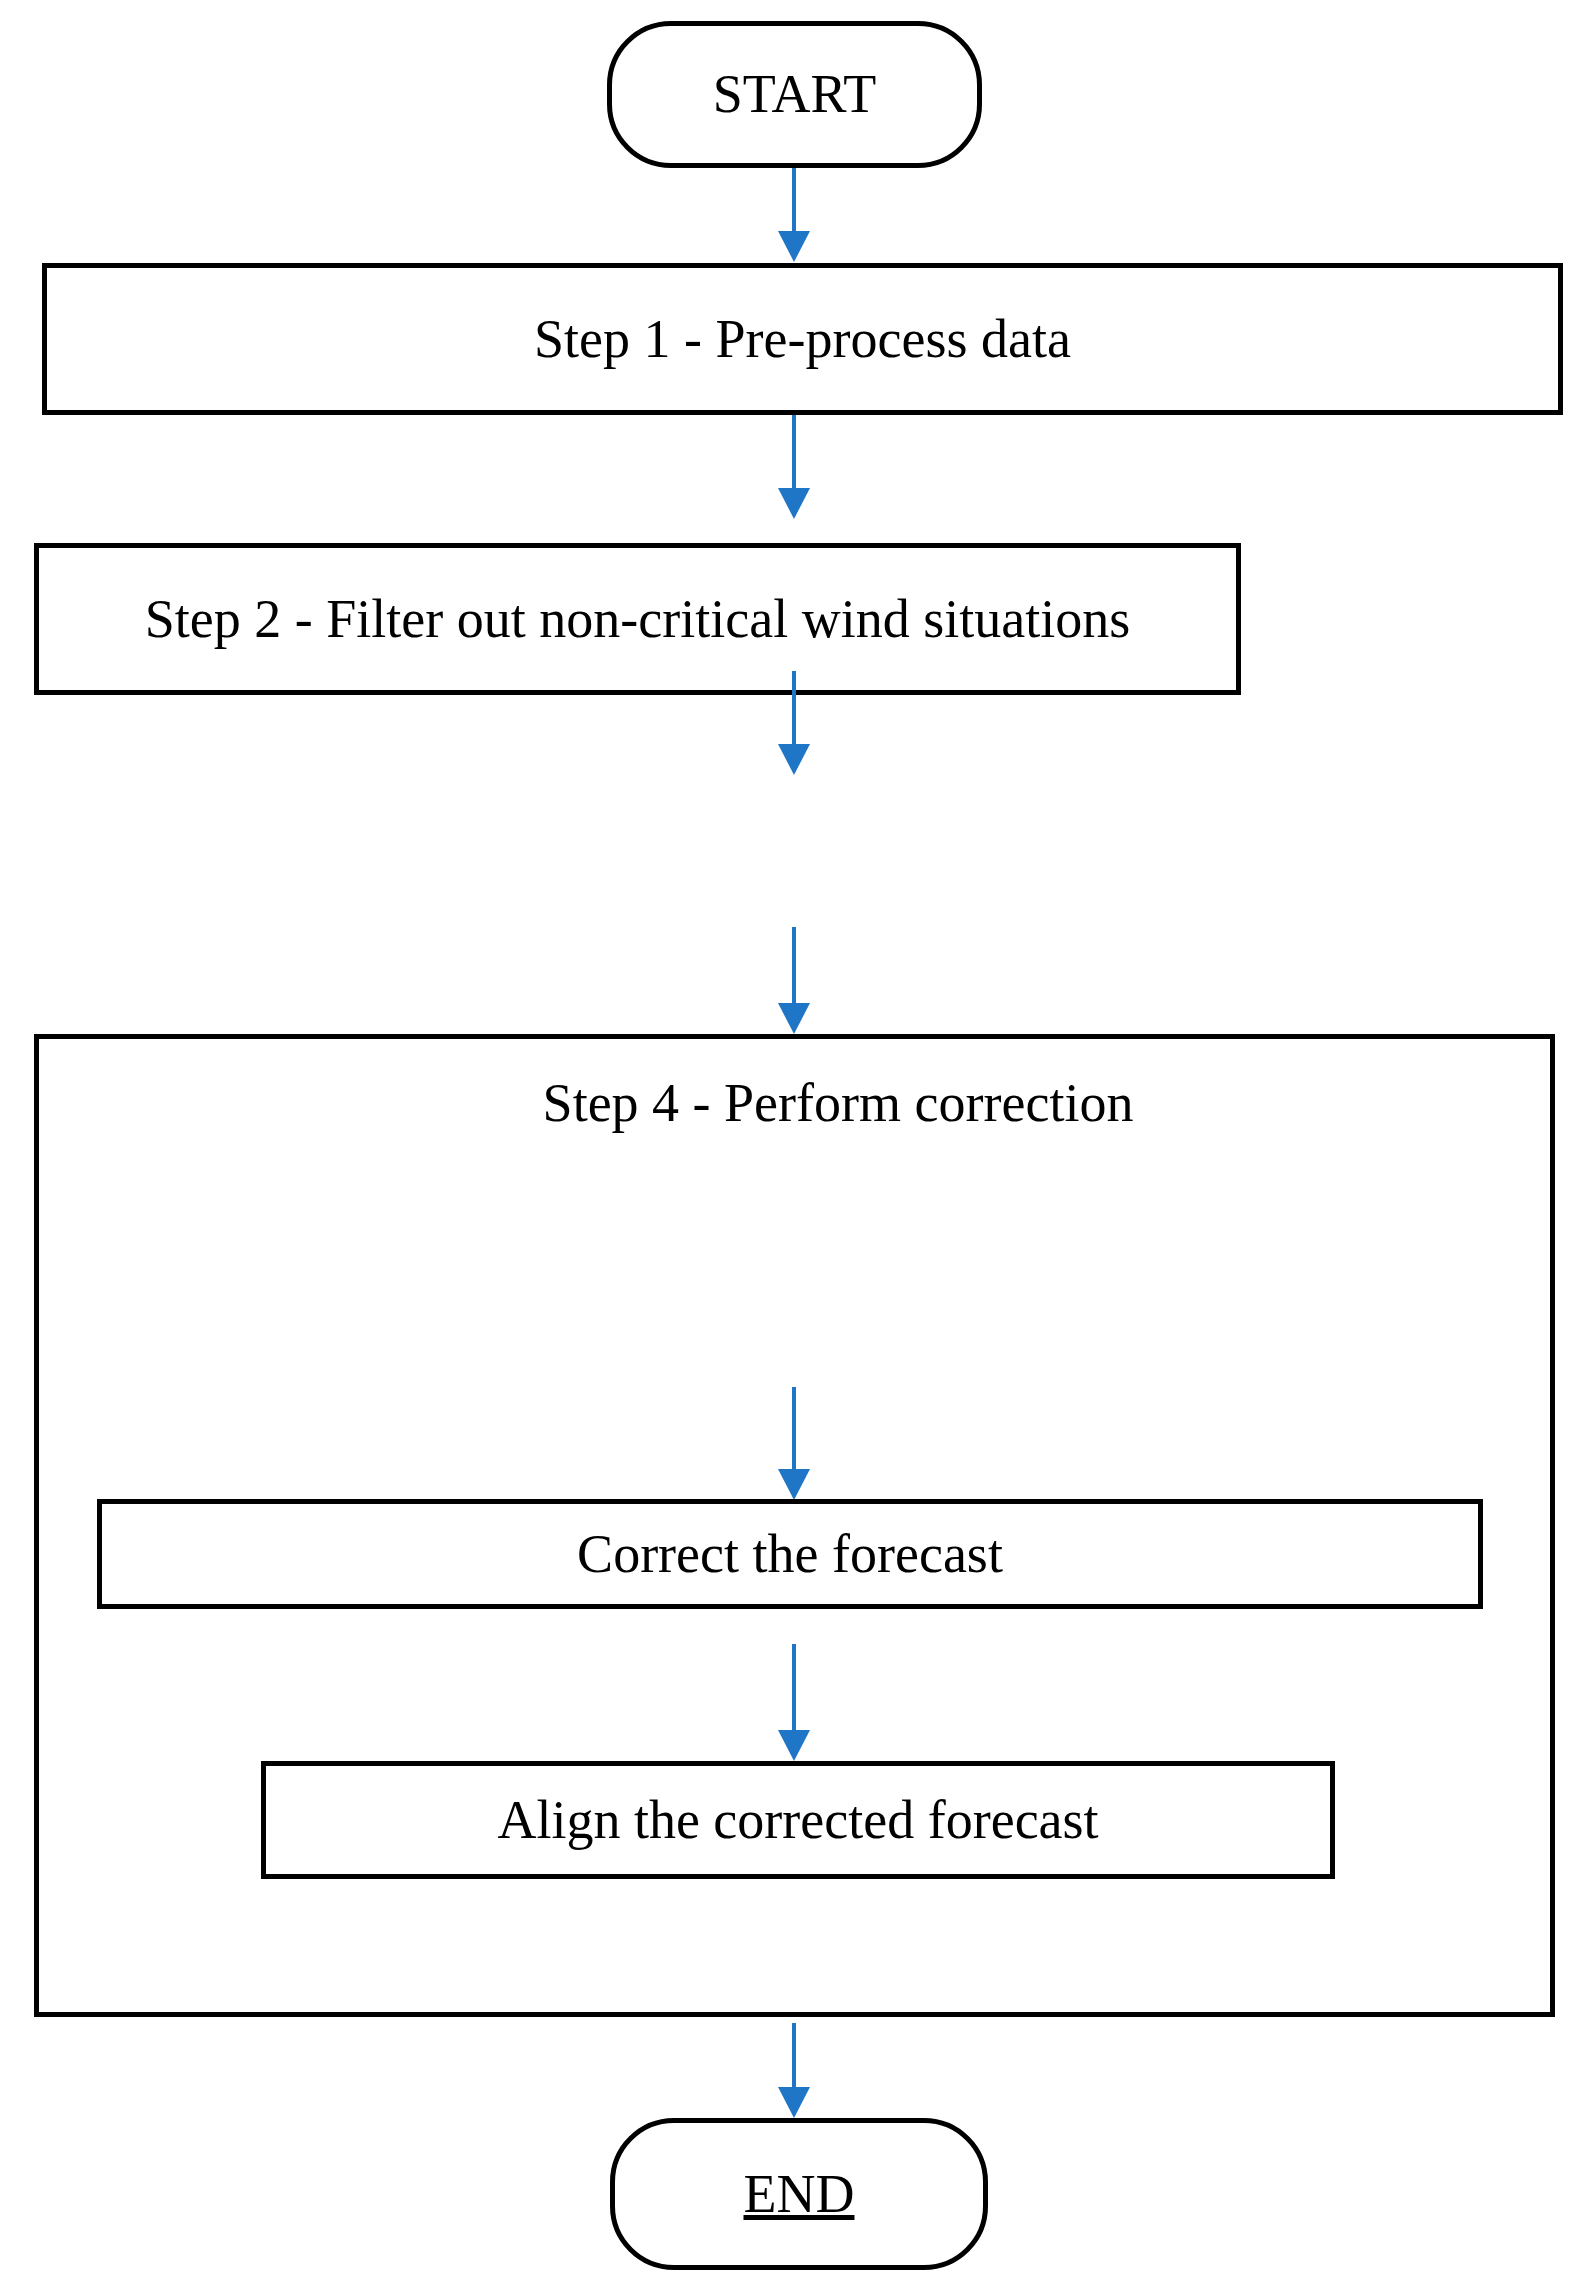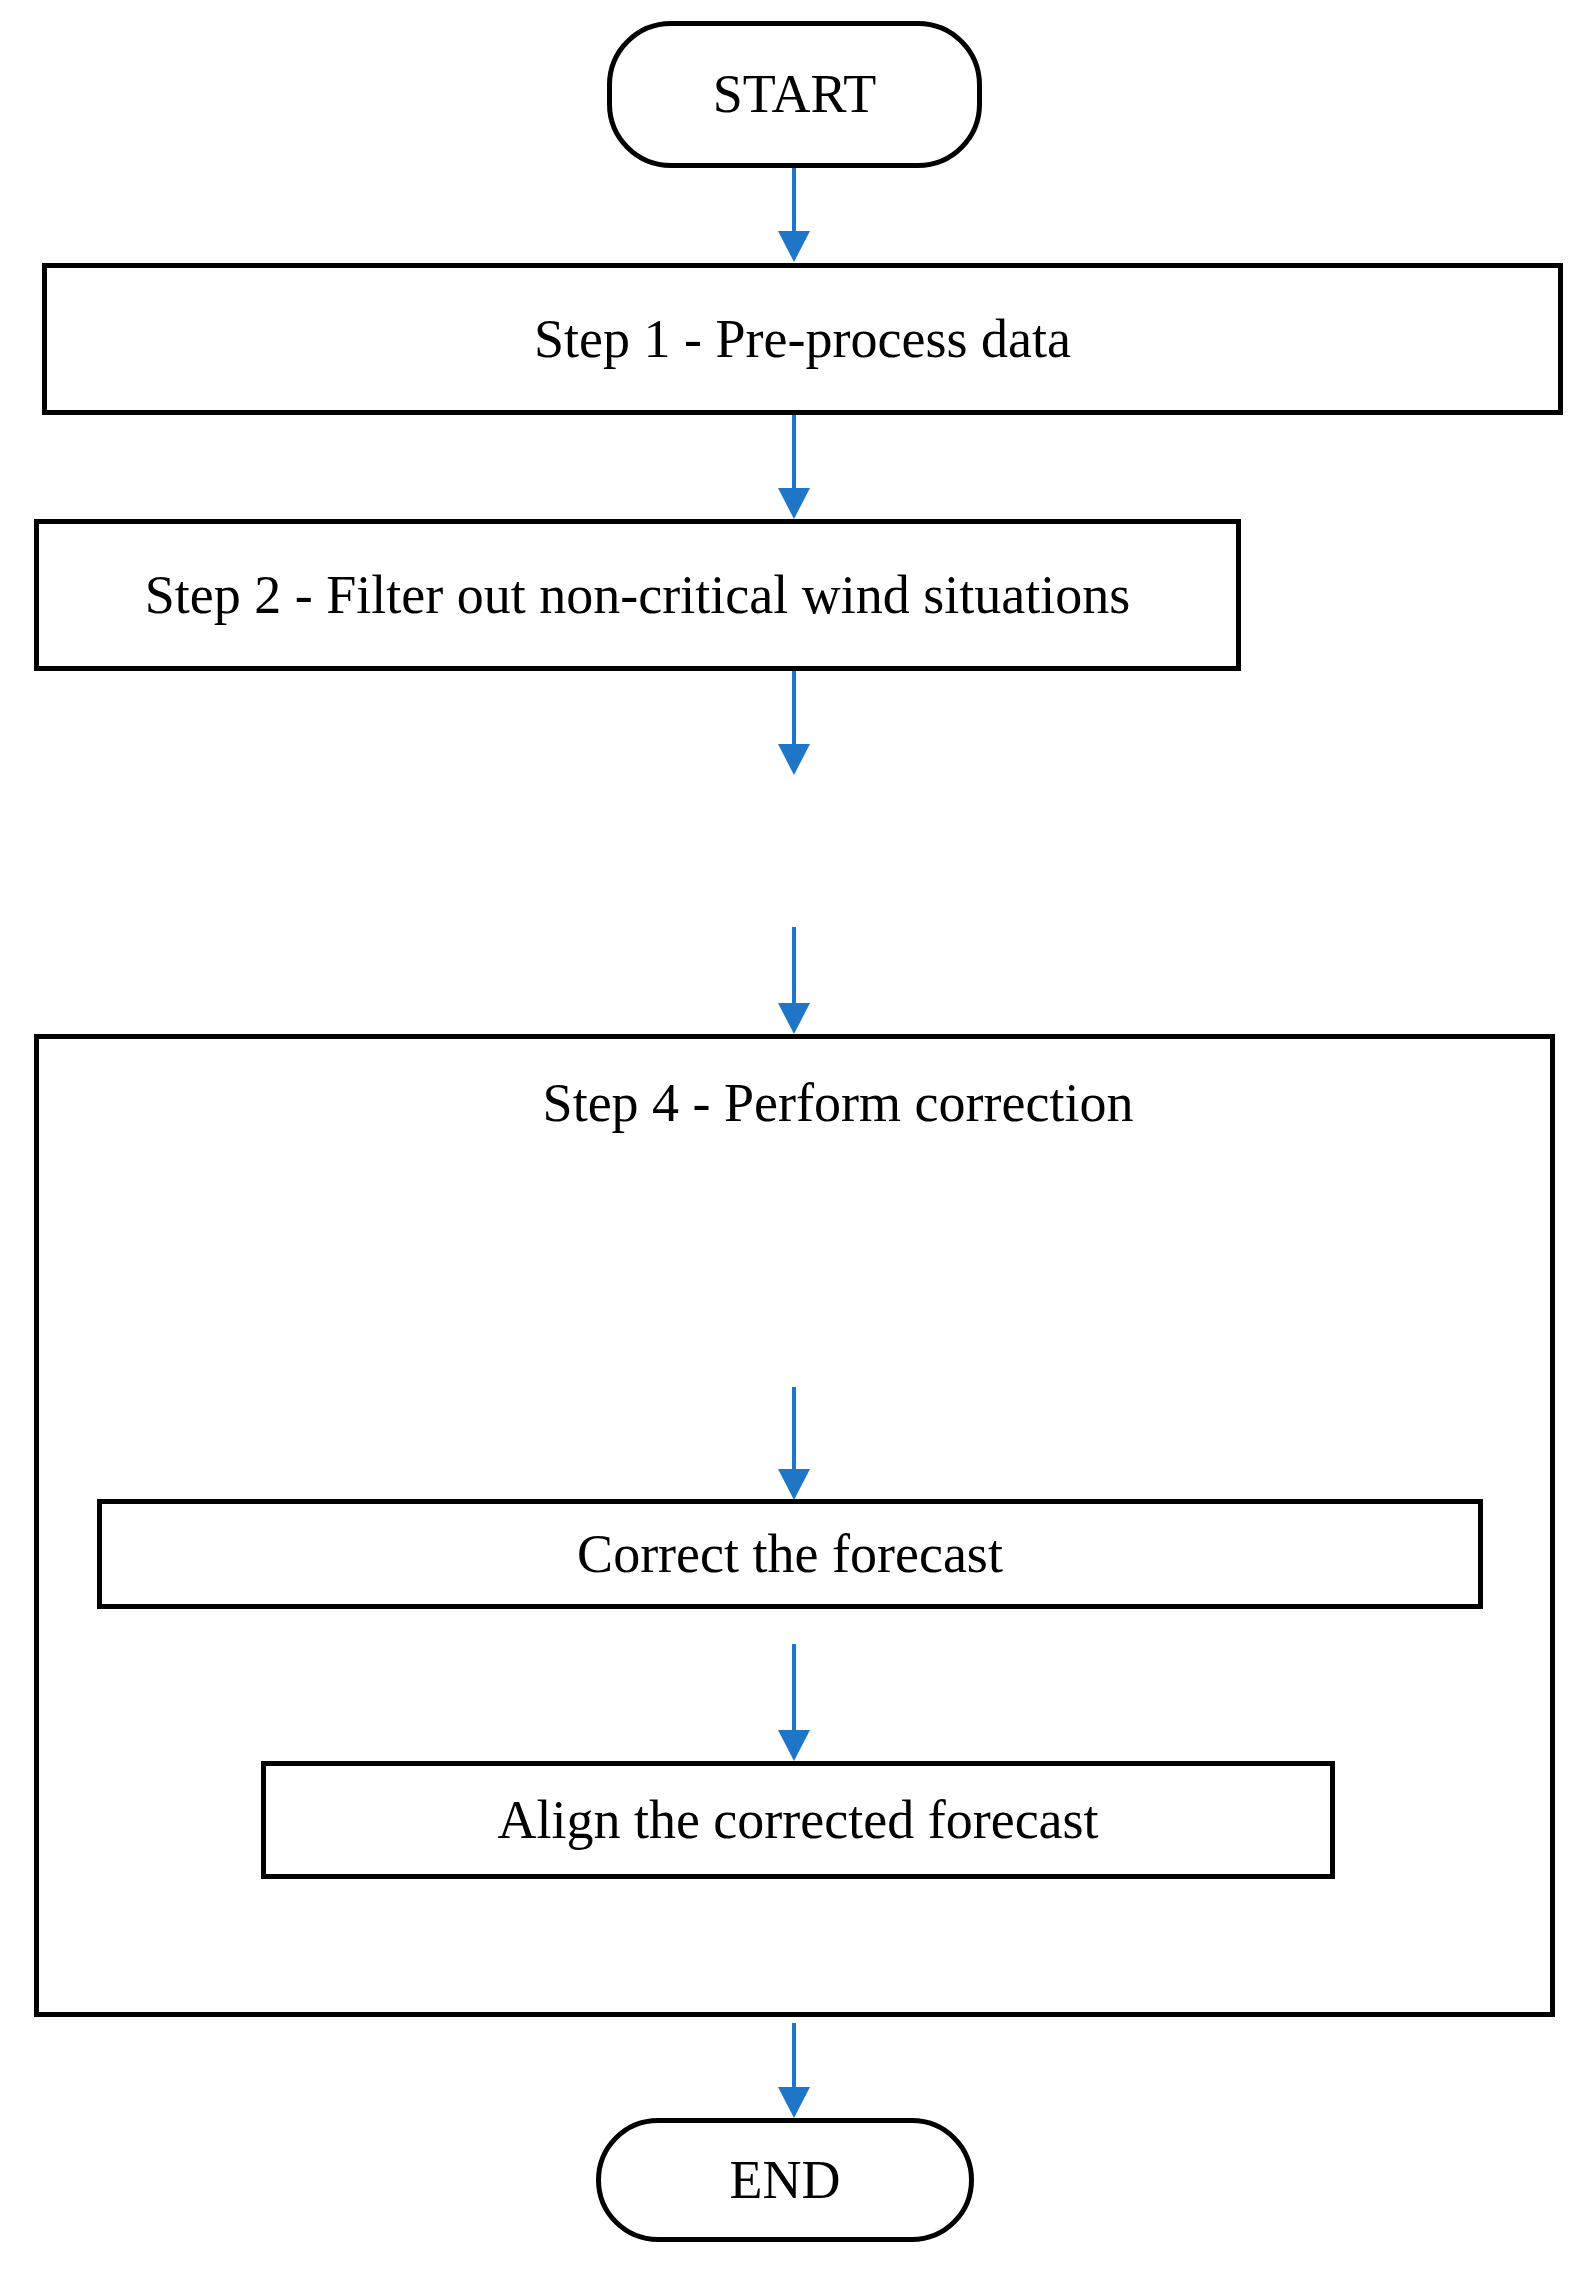--- a/index.html
+++ b/index.html
@@ -38,28 +38,28 @@
     width: 1588px;
     text-align: center;
     font-size: 54px;
     line-height: 70px;
     white-space: nowrap;
     margin-left: 44px;
   }
   
   #node-start { left: 607px;  top: 21px;   width: 375px;  height: 147px; }
   #node-step1 { left: 34px;   top: 263px;  width: 1521px; height: 152px; margin-left: 8px; }
-  #node-step2 { left: 34px;   top: 519px;  width: 1207px; height: 152px; }
+  #node-step2 { left: 34px;   top: 543px;  width: 1207px; height: 152px; }
   #node-step3 { left: 34px;   top: 775px; width: 1521px; height: 152px; }
   #node-step4 { left: 34px;   top: 1034px; width: 1521px; height: 983px; }
   #title-step4 { top: 1068px; }
   #node-sub1  { left: 261px;  top: 1243px; width: 1074px; height: 143px; }
   #node-sub2  { left: 97px;  top: 1499px; width: 1386px; height: 110px; align-items: center; }
   #node-sub3  { left: 261px;  top: 1761px; width: 1074px; height: 118px; }
-  #node-end   { left: 596px;  top: 2118px; width: 378px;  height: 124px; }
+  #node-end   { left: 610px;  top: 2118px; width: 378px;  height: 152px; text-decoration: underline; }
   
   .arrow {
     position: absolute;
     left: 794px;
     transform: translateX(-50%);
     display: flex;
     flex-direction: column;
     align-items: center;
   }
   .arrow .shaft { width: 3.8px; flex: 1 1 auto; background: #1F75C6; }

